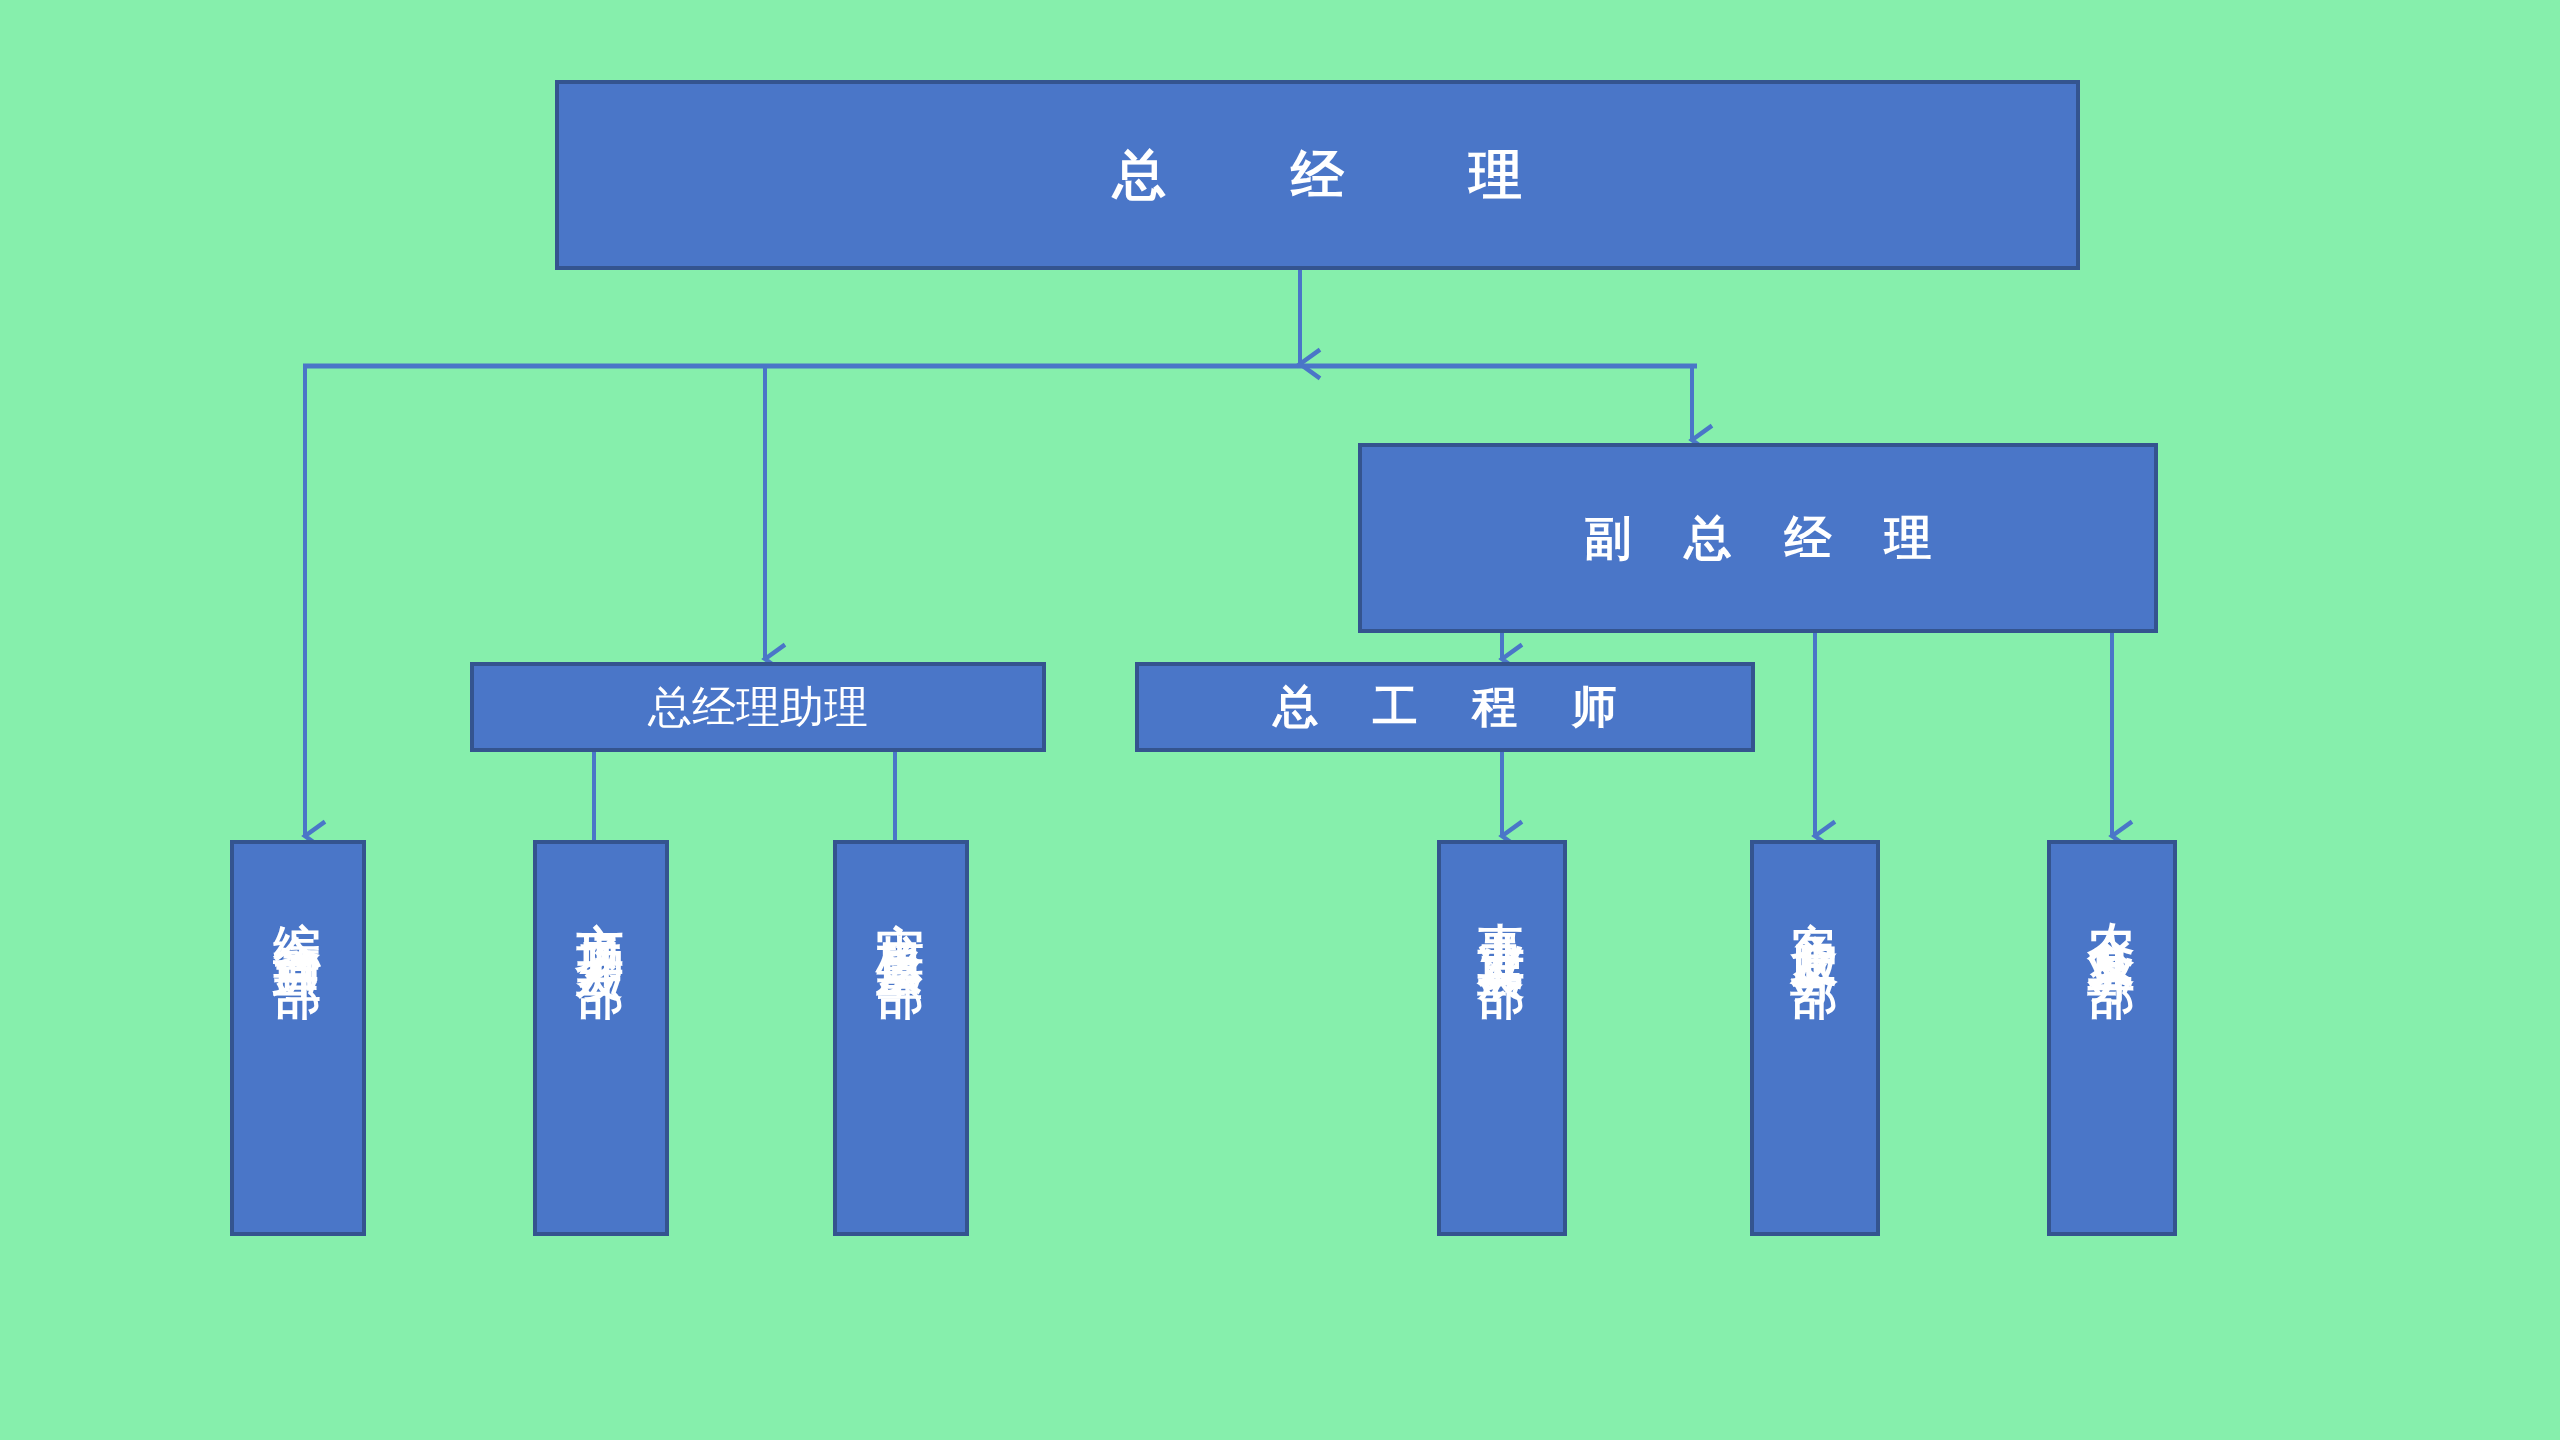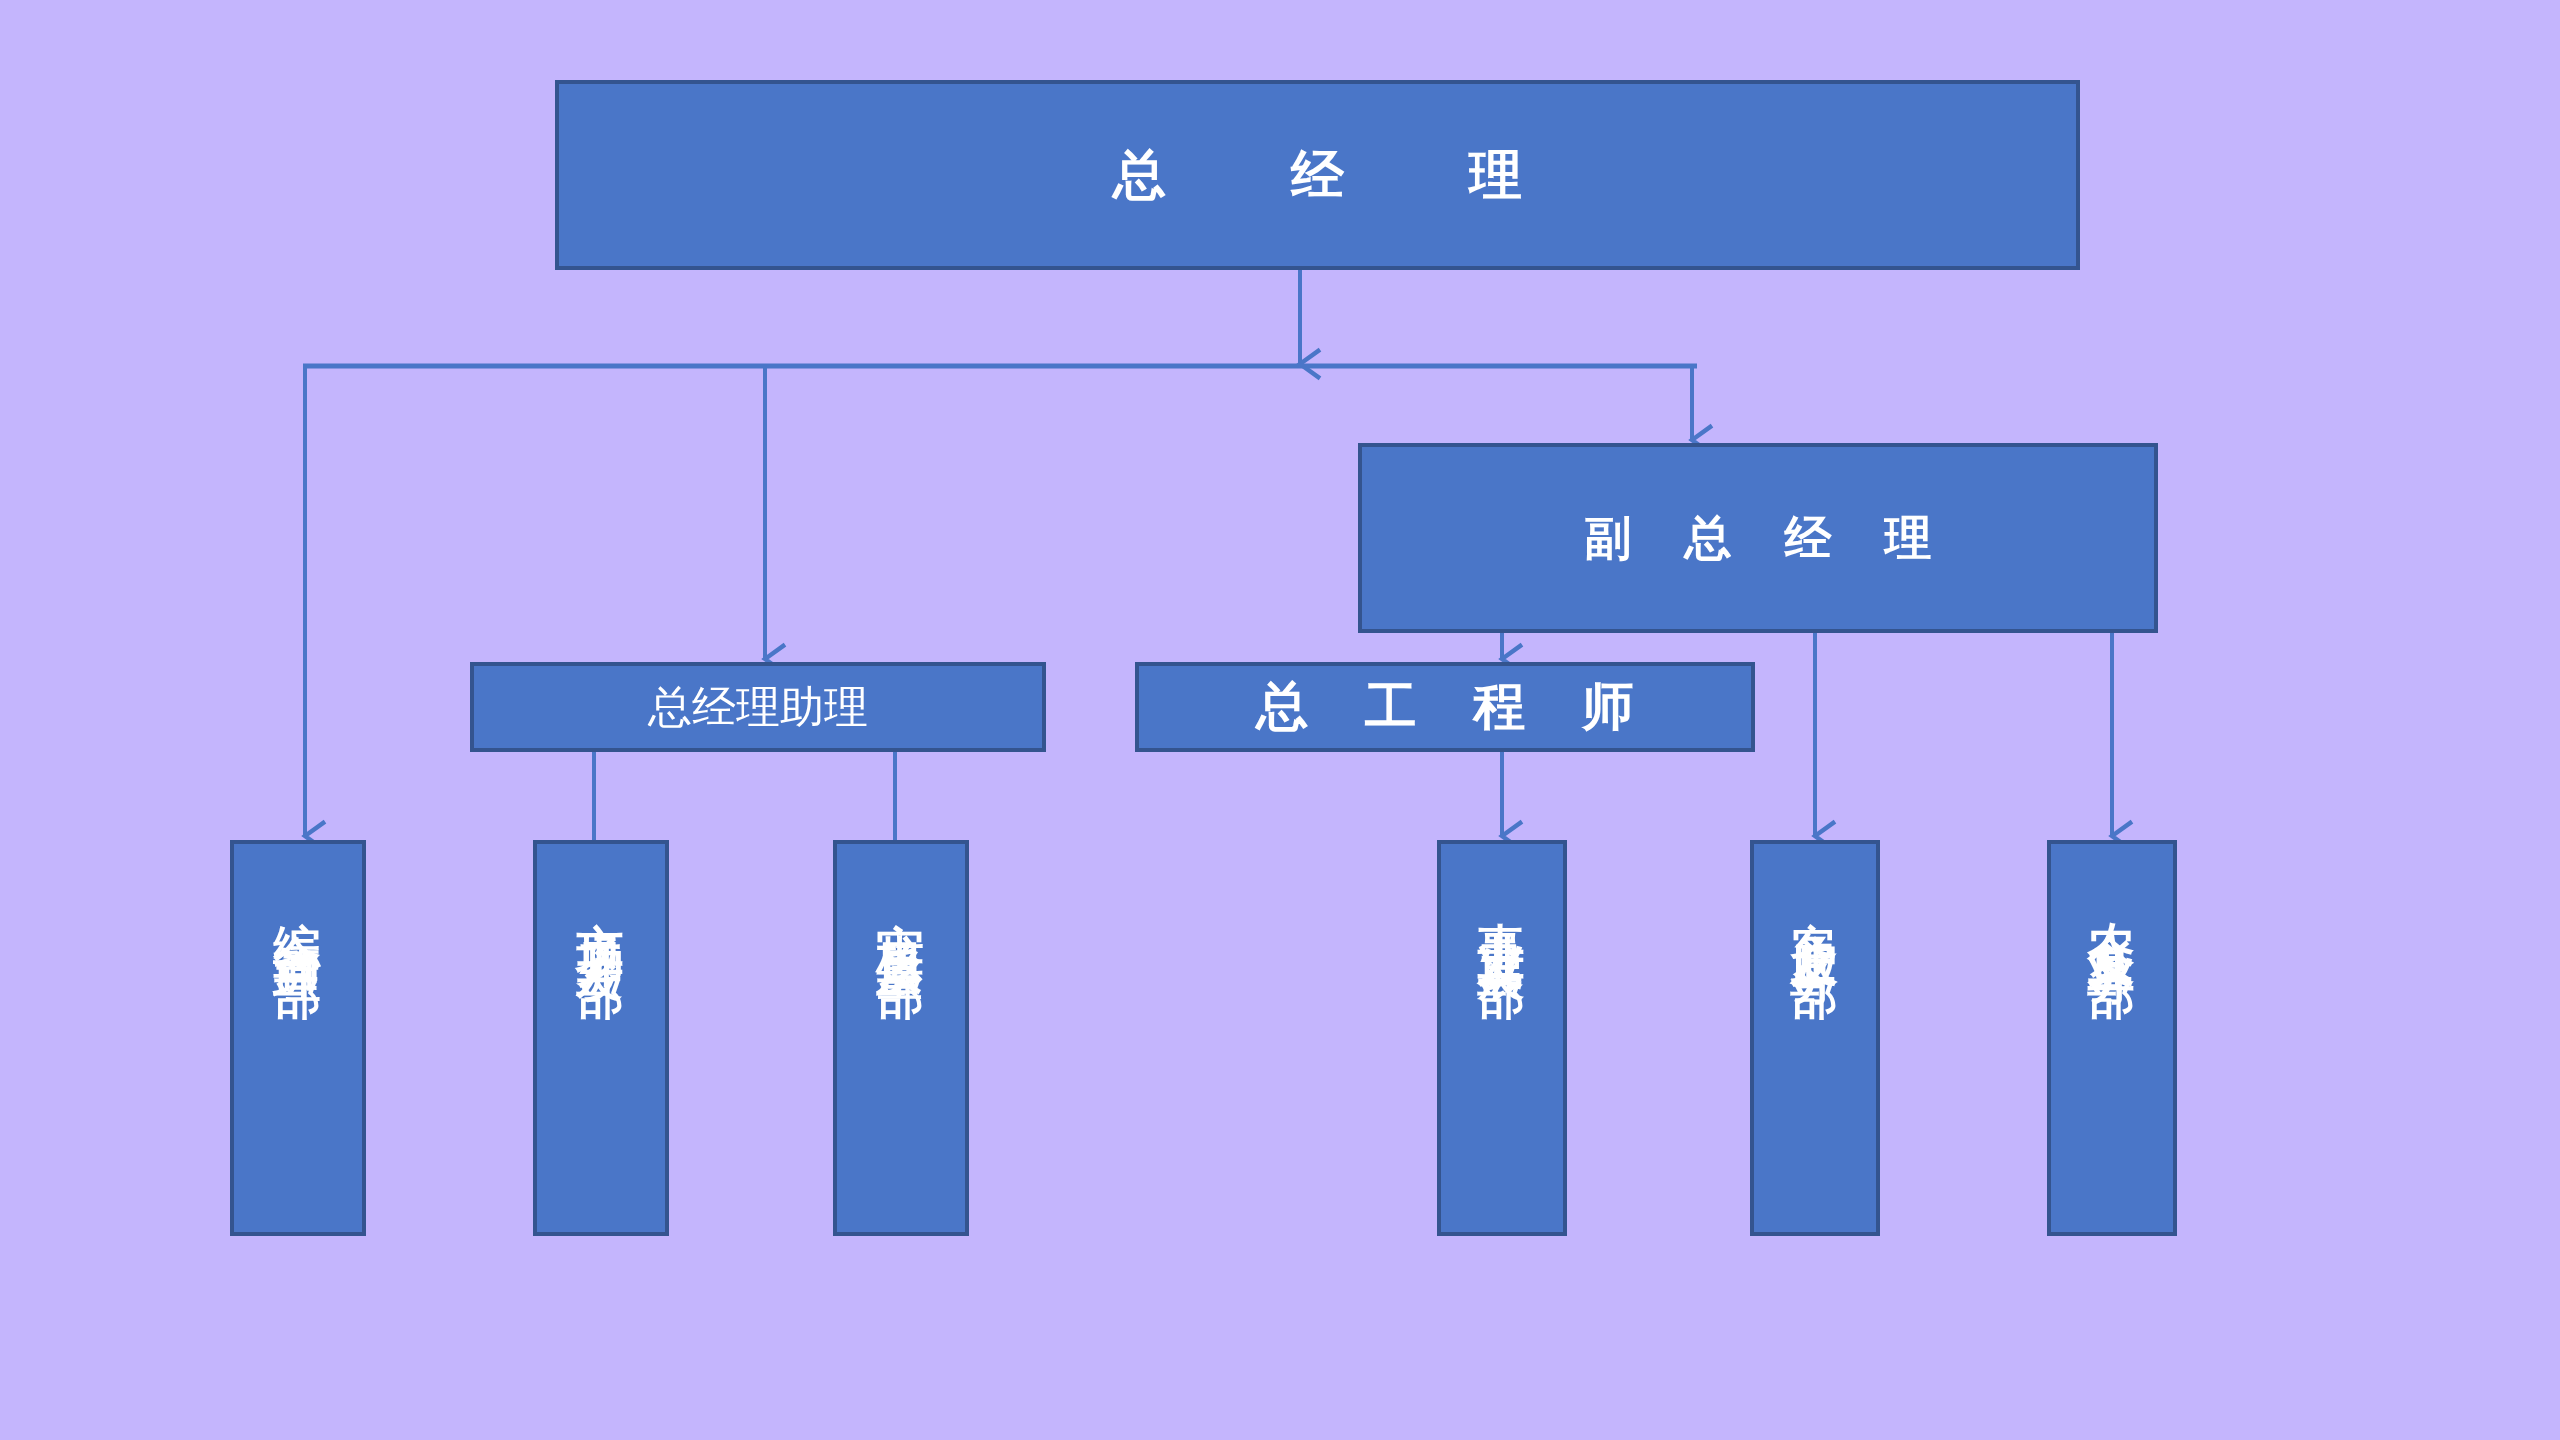--- a/index.html
+++ b/index.html
@@ -8,21 +8,21 @@
     padding: 0;
     background: #ffffff;
   }
   body {
     font-family: "Liberation Sans", "DejaVu Sans", sans-serif;
   }
   #chart-root {
     position: relative;
     width: 2560px;
     height: 1440px;
-    background: #c4b5fd;
+    background: #86efac;
     overflow: hidden;
   }
   #connector-layer {
     position: absolute;
     left: 0;
     top: 0;
     width: 2560px;
     height: 1440px;
     pointer-events: none;
   }
@@ -54,21 +54,21 @@
     font-weight: bold;
     letter-spacing: 20px;
     text-indent: 20px;
   }
   .node.lvl-assist .node-label {
     font-size: 44px;
     font-weight: normal;
     letter-spacing: 0px;
   }
   .node.lvl-chief .node-label {
-    font-size: 52px;
+    font-size: 45px;
     font-weight: bold;
     letter-spacing: 21px;
     text-indent: 21px;
   }
   
   .node.dept {
     align-items: center;
     justify-content: center;
     padding-top: 40px;
     padding-bottom: 10px;

